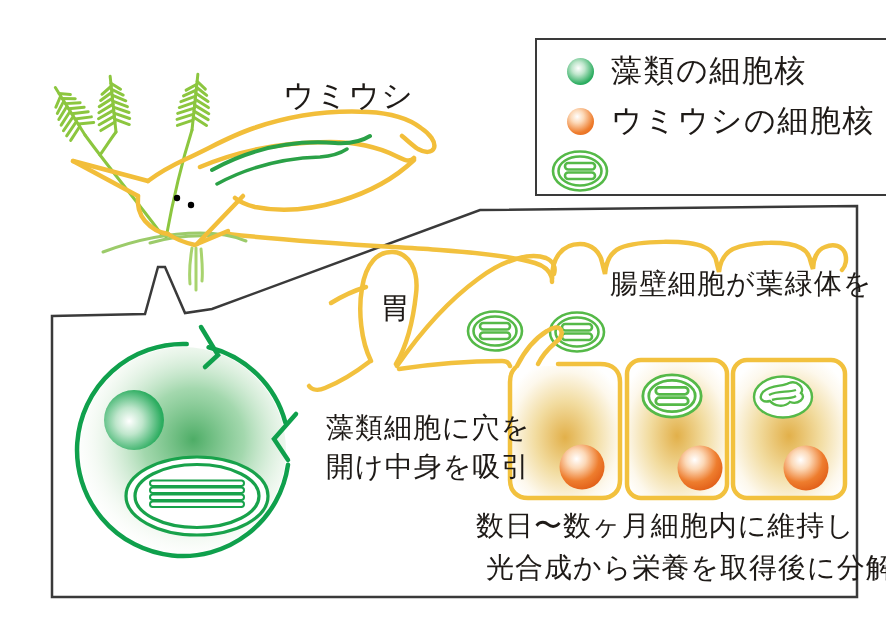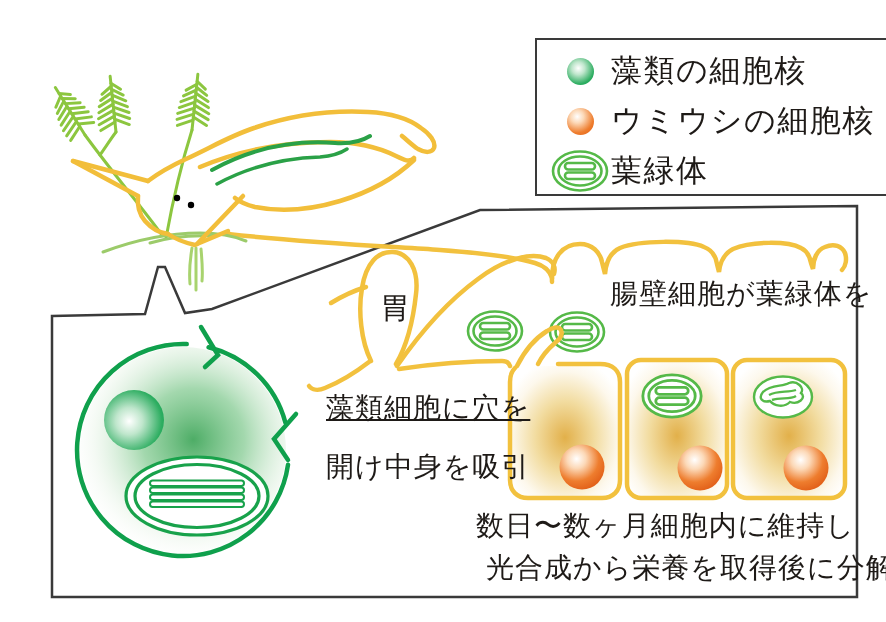--- a/index.html
+++ b/index.html
@@ -174,26 +174,27 @@
 
       <g stroke="#2aa147" fill="none" stroke-linecap="round">
         <path d="M 212,170 C 252,148 295,140 335,143 C 350,144 362,141 370,136" stroke-width="4"></path>
         <path d="M 217,184 C 252,165 288,158 320,157 C 332,156 341,153 347,149" stroke-width="3.5"></path>
       </g>
       <circle cx="177" cy="198" r="3.2" fill="#000"></circle>
       <circle cx="191" cy="205" r="3.2" fill="#000"></circle>
     </g>
   </svg>
 
+  <div class="lbl lbl-big" style="left:283px;top:75px;">ウミウシ</div>
   <div class="lbl" style="left:380px;top:288px;font-size:30px;">胃</div>
 
-  <div class="lbl lbl-panel" style="left:326px;top:386px;text-decoration:underline;">藻類細胞に穴を</div>
+  <div class="lbl lbl-panel" style="left:326px;top:406px;">藻類細胞に穴を</div>
   <div class="lbl lbl-panel" style="left:326px;top:445px;">開け中身を吸引</div>
 
-  <div class="lbl lbl-panel" style="left:610px;top:262px;margin-top:10px;">腸壁細胞が葉緑体を</div>
+  <div class="lbl lbl-panel" style="left:610px;top:262px;">腸壁細胞が葉緑体を</div>
 
   <div class="lbl lbl-panel" style="left:476px;top:504px;">数日〜数ヶ月細胞内に維持し</div>
   <div class="lbl lbl-panel" style="left:486px;top:546px;">光合成から栄養を取得後に分解</div>
 
   <div id="legend">
     <div class="leg-row" style="top:6px;">
       <div class="leg-icon">
         <span class="sphere green"></span>
       </div>
       <div class="leg-label">藻類の細胞核</div>
@@ -203,17 +204,16 @@
         <span class="sphere orange"></span>
       </div>
       <div class="leg-label">ウミウシの細胞核</div>
     </div>
     <div class="leg-row" style="top:106px;">
       <div class="leg-icon">
         <svg width="60" height="44" viewBox="-30 -22 60 44">
           <use href="#chloro"></use>
         </svg>
       </div>
-      <div class="leg-label">葉緑体</div>
     </div>
   </div>
 
 </div>
 
 </body></html>

